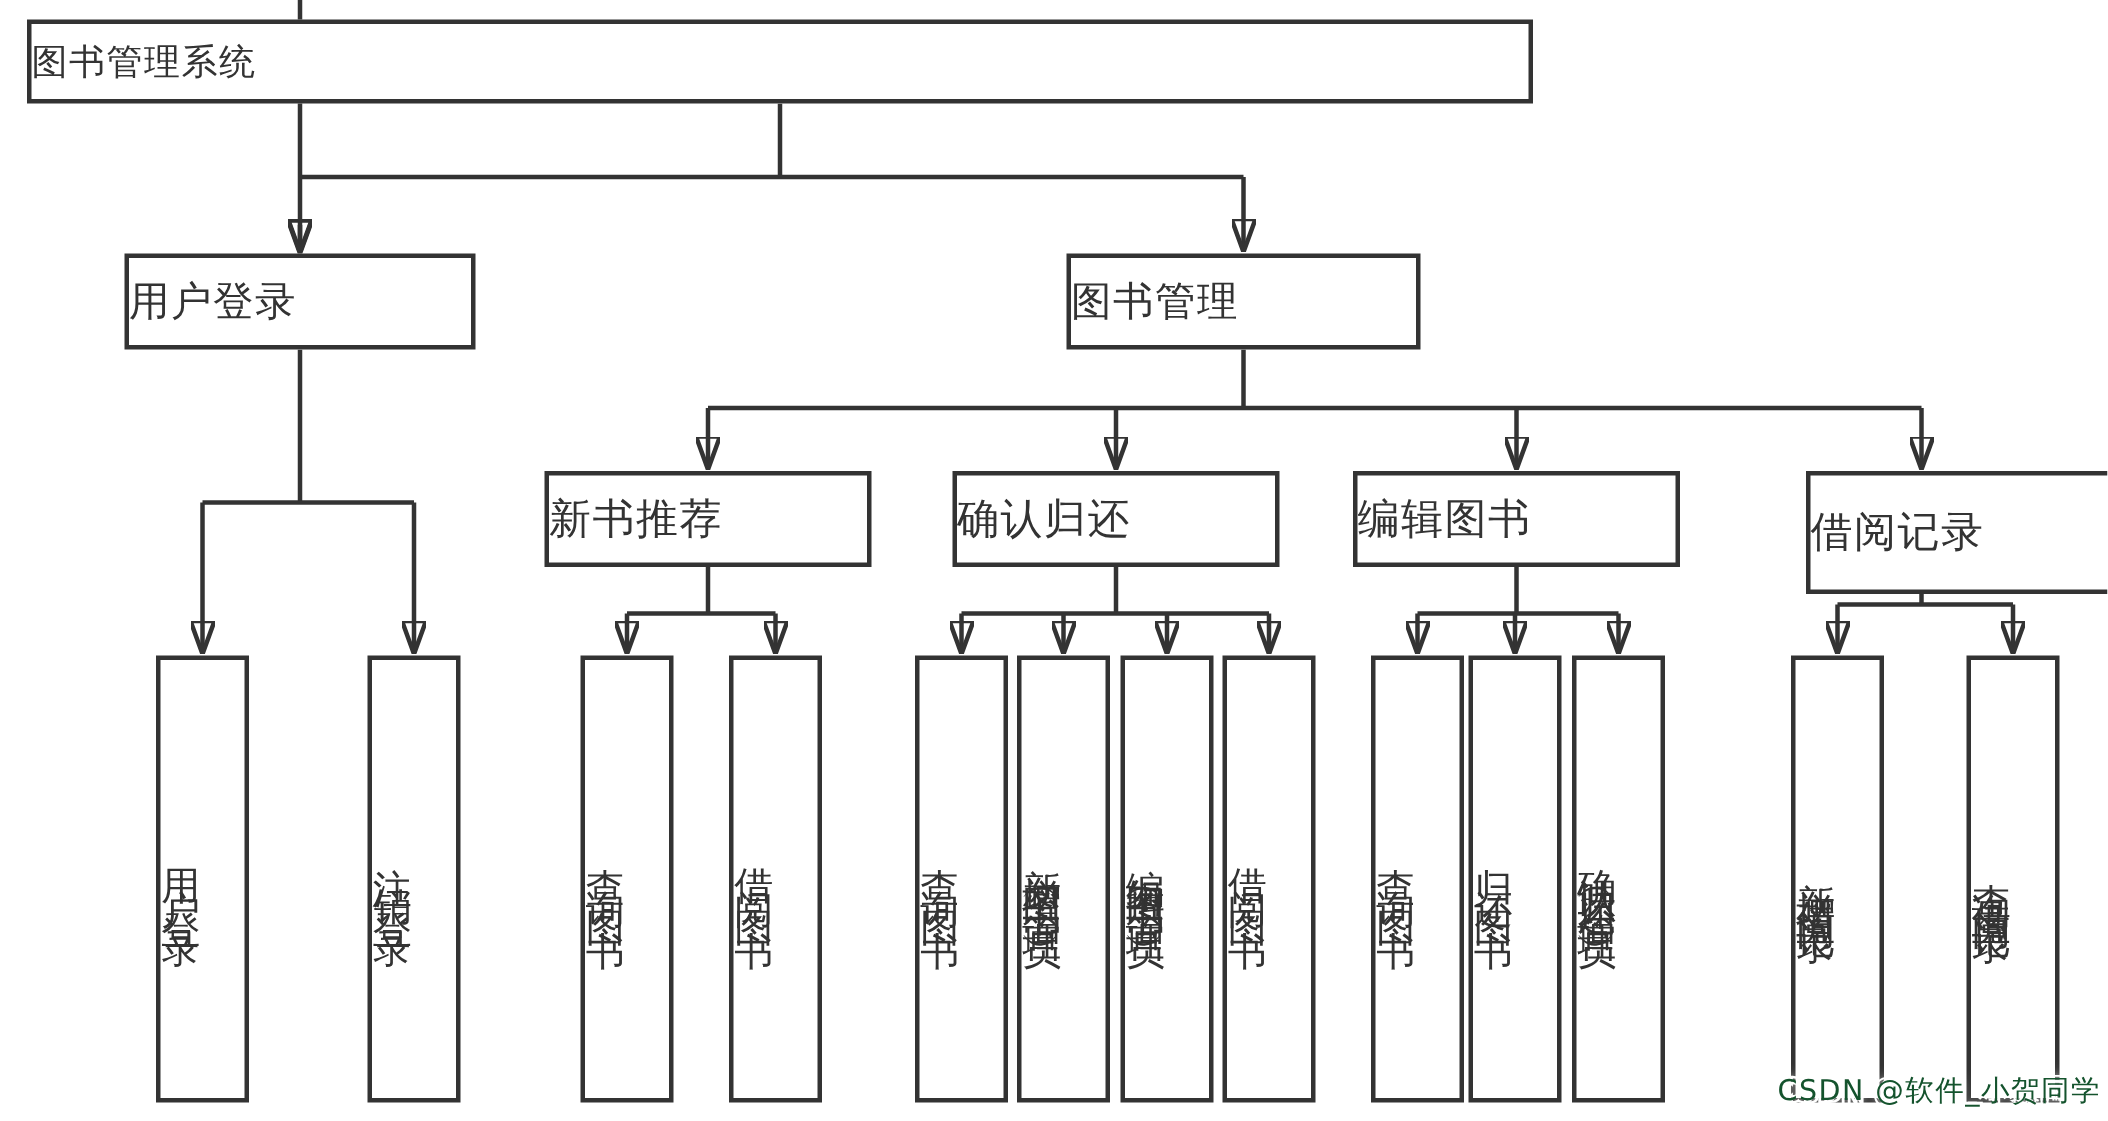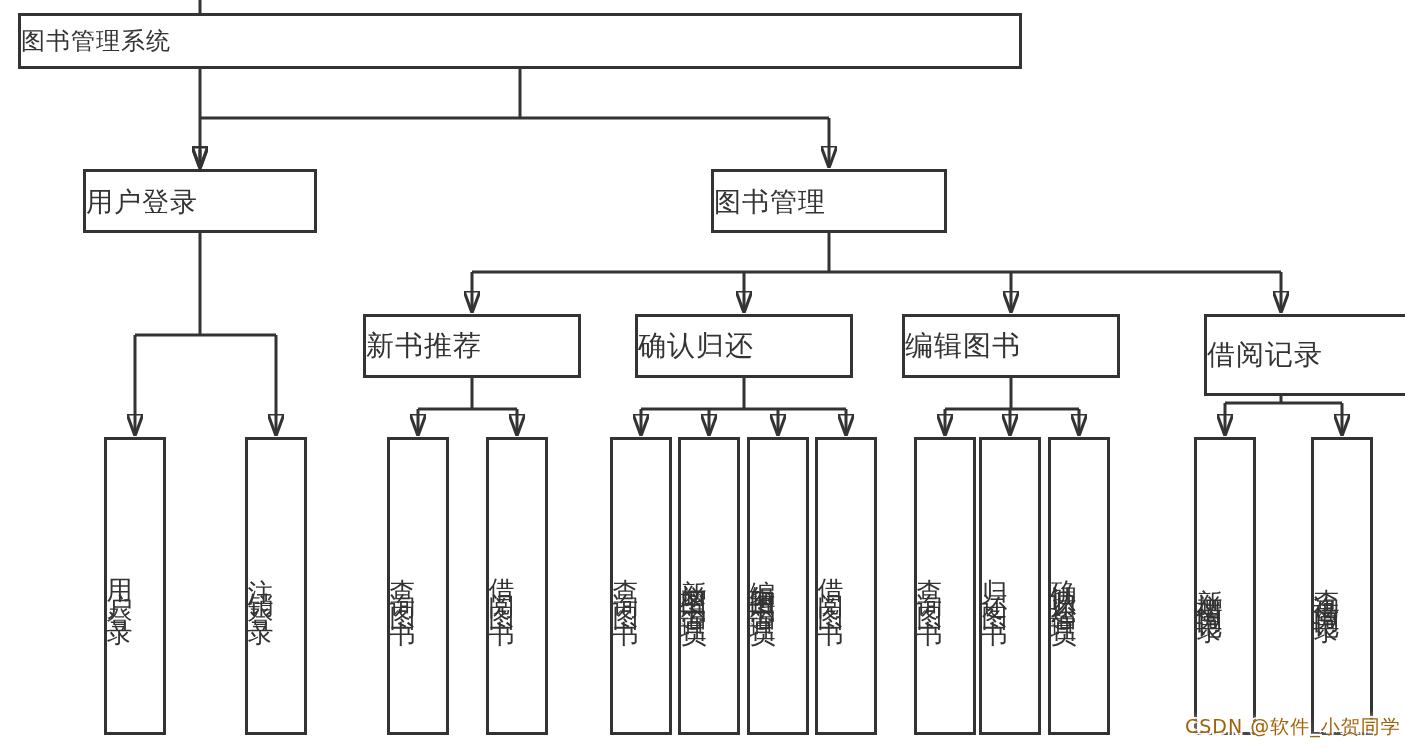--- a/index.html
+++ b/index.html
@@ -51,21 +51,21 @@
     letter-spacing: 14px;
     display: block;
   }
   .vlabel.dense { letter-spacing: 6px; }
   .watermark {
     position: absolute;
     left: 1185px;
     top: 714px;
     font-size: 19px;
     letter-spacing: 1px;
-    color: #a16207;
+    color: #14532d;
     white-space: nowrap;
     text-shadow:
       -2px -2px 0 #ffffff, 2px -2px 0 #ffffff,
       -2px  2px 0 #ffffff, 2px  2px 0 #ffffff,
       0 0 6px #ffffff, 0 0 10px #ffffff;
     z-index: 5;
   }
 </style>
 </head>
 <body>

